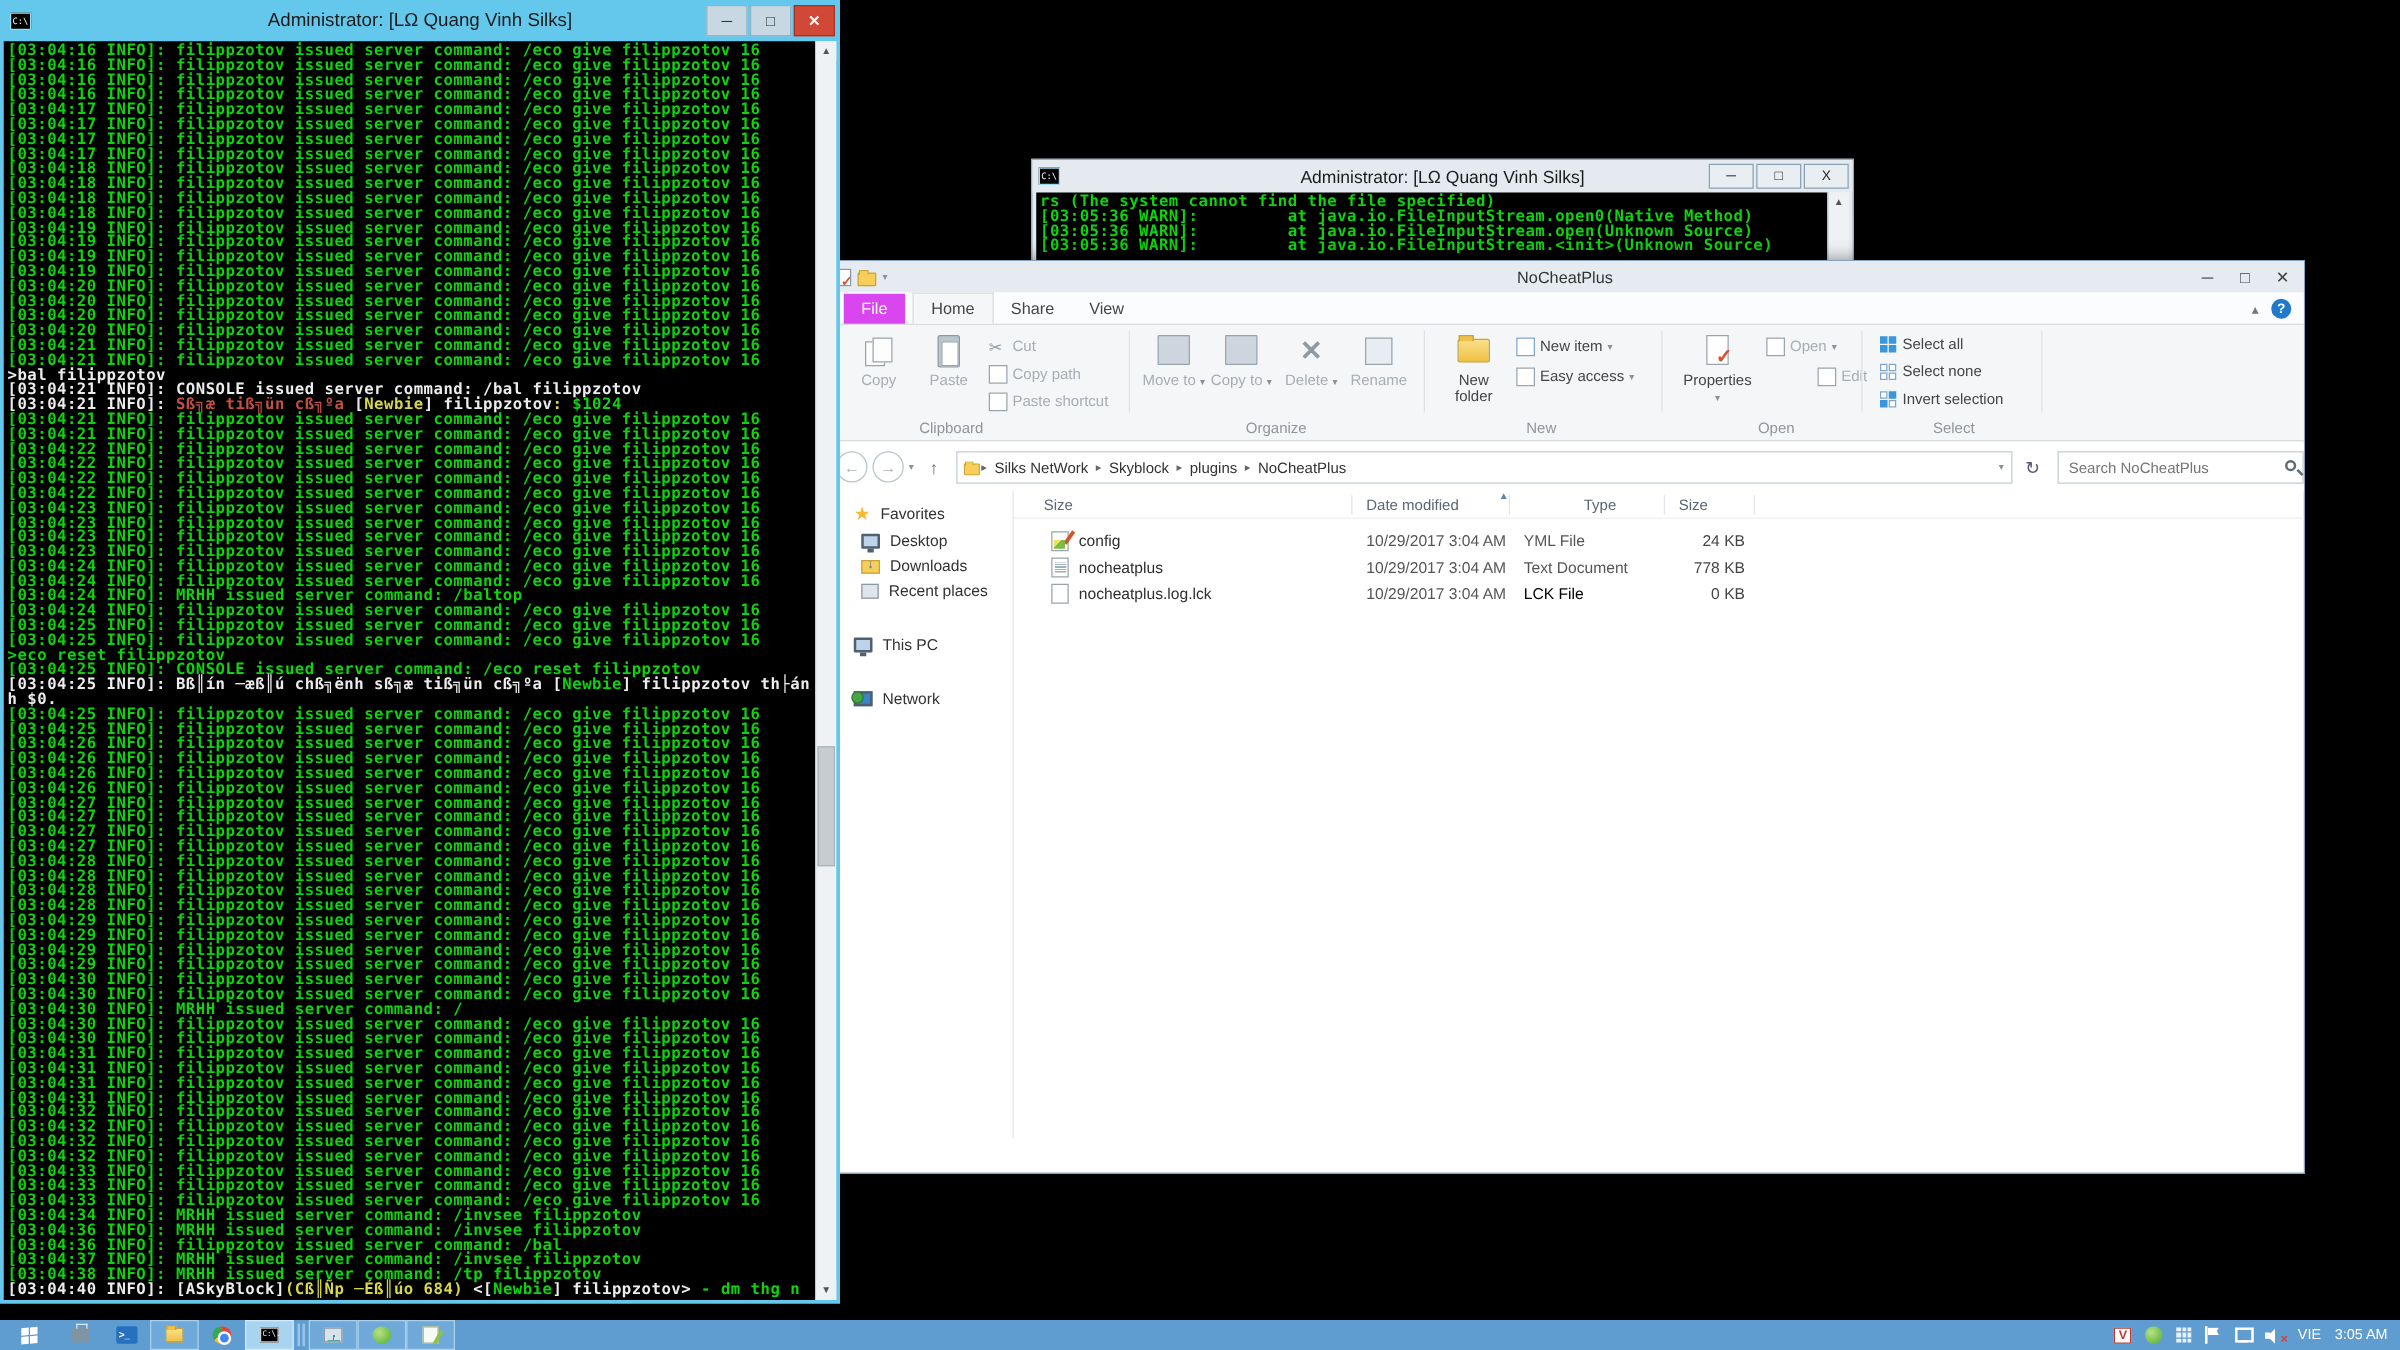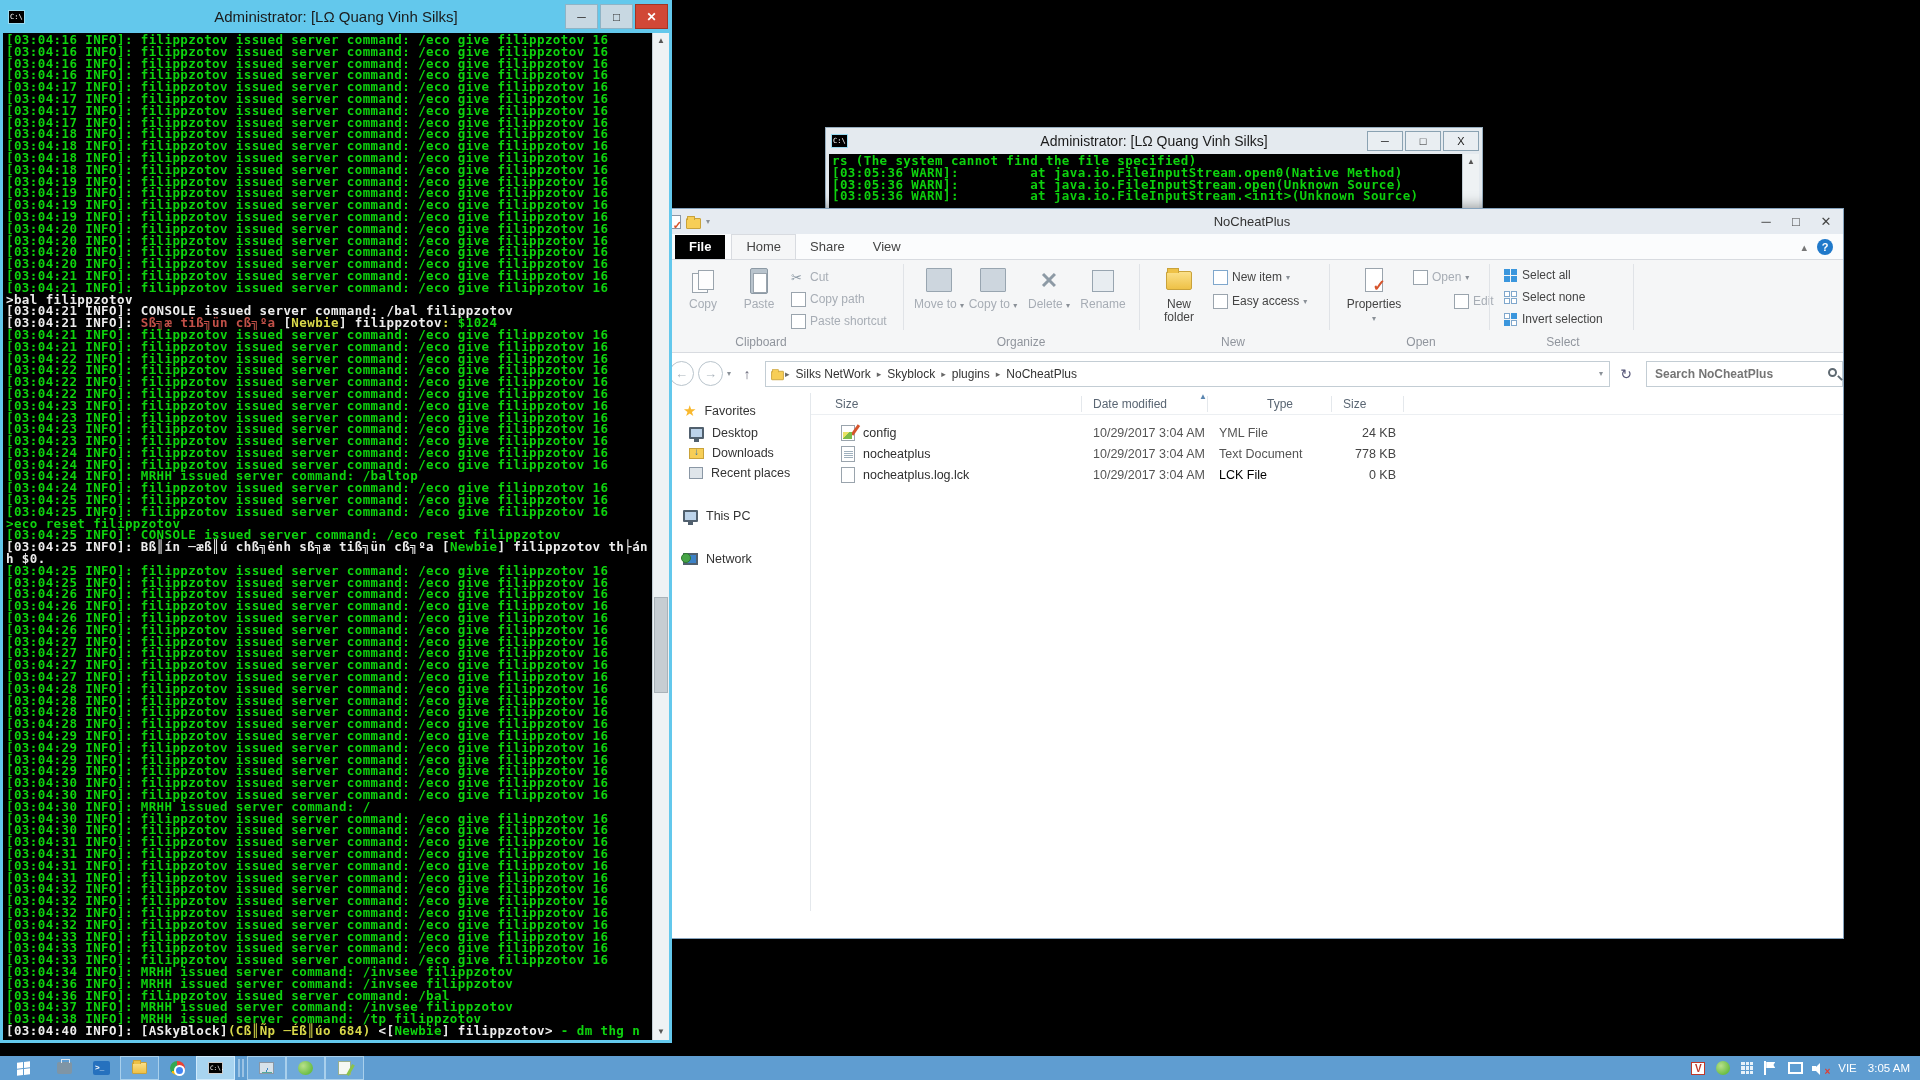--- a/index.html
+++ b/index.html
@@ -43,21 +43,21 @@
   .qat-ico { width:14px; height:14px; }
   .page-sm { background:#fff; border:1px solid #8a97a5; position:relative; }
   .page-sm.check::after { content:"✓"; position:absolute; right:-2px; bottom:-4px; color:#d6542c; font-size:11px; font-weight:bold; }
   .folder-sm { width:15px; height:11px; background:#f7ce57; border:1px solid #c9a23a; border-radius:1px; position:relative; margin-top:3px; }
   .folder-sm::before { content:""; position:absolute; top:-3px; left:0; width:6px; height:3px; background:#f7ce57; border:1px solid #c9a23a; border-bottom:none; border-radius:1px 1px 0 0; }
   .ex-title { position:absolute; left:0; right:0; text-align:center; font-size:13px; color:#333; }
   .ex-btns { position:absolute; right:2px; top:0; display:flex; }
   .ex-btn { width:30px; height:24px; display:flex; align-items:center; justify-content:center; color:#444; font-size:13px; }
   .ex-tabs { position:relative; height:26px; background:#fbfcfd; border-bottom:1px solid #d8dbe0; display:flex; align-items:flex-end; padding-left:14px; }
   .tab { padding:4px 14px 5px; font-size:13px; color:#444; }
-  .tab.file { background:#000000; color:#fff; margin-right:6px;font-weight:bold; }
+  .tab.file { background:#d946ef; color:#fff; margin-right:6px; }
   .tab.active { background:#f5f6f7; border:1px solid #d8dbe0; border-bottom:none; }
   .tab-right { position:absolute; right:10px; top:5px; display:flex; gap:10px; align-items:center; }
   .chev-up { color:#777; font-size:11px; }
   .help-ico { width:16px; height:16px; border-radius:50%; background:#2079ca; color:#fff; font-size:11px; font-weight:bold; text-align:center; line-height:16px; }
   .ex-ribbon { position:relative; height:93px; background:#f5f6f7; border-bottom:1px solid #d8dbe0; font-size:12px; color:#444; }
   .rdiv { position:absolute; top:4px; bottom:22px; width:1px; background:#e0e3e7; }
   .rlabel { position:absolute; bottom:3px; font-size:12px; color:#90959d; text-align:center; }
   .bigbtn { position:absolute; top:6px; width:52px; text-align:center; }
   .bigbtn .bico { margin:0 auto 2px; width:30px; height:30px; position:relative; }
   .bigbtn .blab { line-height:13px; font-size:12px; }
@@ -86,21 +86,21 @@
   .grid4.inv i:nth-child(1),.grid4.inv i:nth-child(4) { background:#fff; border:1px solid #7fa7cc; }
 
   
   .ex-address { position:absolute; left:0; right:0; top:145px; height:39px; background:#fff; display:flex; align-items:center; }
   .navcircle { width:25px; height:25px; border-radius:50%; border:1px solid #b9c4cc; color:#aab4bc; display:flex; align-items:center; justify-content:center; font-size:13px; flex:none; }
   .upbtn { width:24px; height:24px; display:flex; align-items:center; justify-content:center; color:#6b7variant8; color:#667; font-size:14px; flex:none; }
   .crumbbox { position:relative; height:26px; background:#fff; border:1px solid #c3cdd4; display:flex; align-items:center; padding:0 4px; flex:none; }
   .crumb { font-size:12px; color:#333; padding:0 6px; white-space:nowrap; }
   .csep { color:#666; font-size:9px; }
   .searchbox { position:relative; height:26px; border:1px solid #c3cdd4; background:#fff; flex:none; }
-  .searchbox input { position:absolute; inset:0; border:none; outline:none; font-size:12px; color:#14532d; padding:0 22px 0 8px; font-family:"Liberation Sans",sans-serif; background:transparent;font-weight:bold; }
+  .searchbox input { position:absolute; inset:0; border:none; outline:none; font-size:12px; color:#14532d; padding:0 22px 0 8px; font-family:"Liberation Sans",sans-serif; background:transparent; }
   .mag { position:absolute; right:5px; top:6px; width:9px; height:9px; border:2px solid #5f6a72; border-radius:50%; }
   .mag::after { content:""; position:absolute; left:7px; top:7px; width:6px; height:2px; background:#5f6a72; transform:rotate(45deg); }
 
   
   .ex-main { position:absolute; left:0; right:0; top:184px; bottom:27px; display:flex; }
   .navpane { width:150px; border-right:1px solid #e4e8ec; position:relative; font-size:12.5px; color:#333; }
   .navitem { position:absolute; left:28px; display:flex; align-items:center; gap:8px; height:20px; }
   .star { color:#f9b82e; font-size:15px; }
   .mon { width:15px; height:12px; background:#bcd3ea; border:2px solid #51606e; border-radius:1px; position:relative; }
   .mon::after { content:""; position:absolute; left:3px; bottom:-5px; width:5px; height:3px; background:#51606e; }

